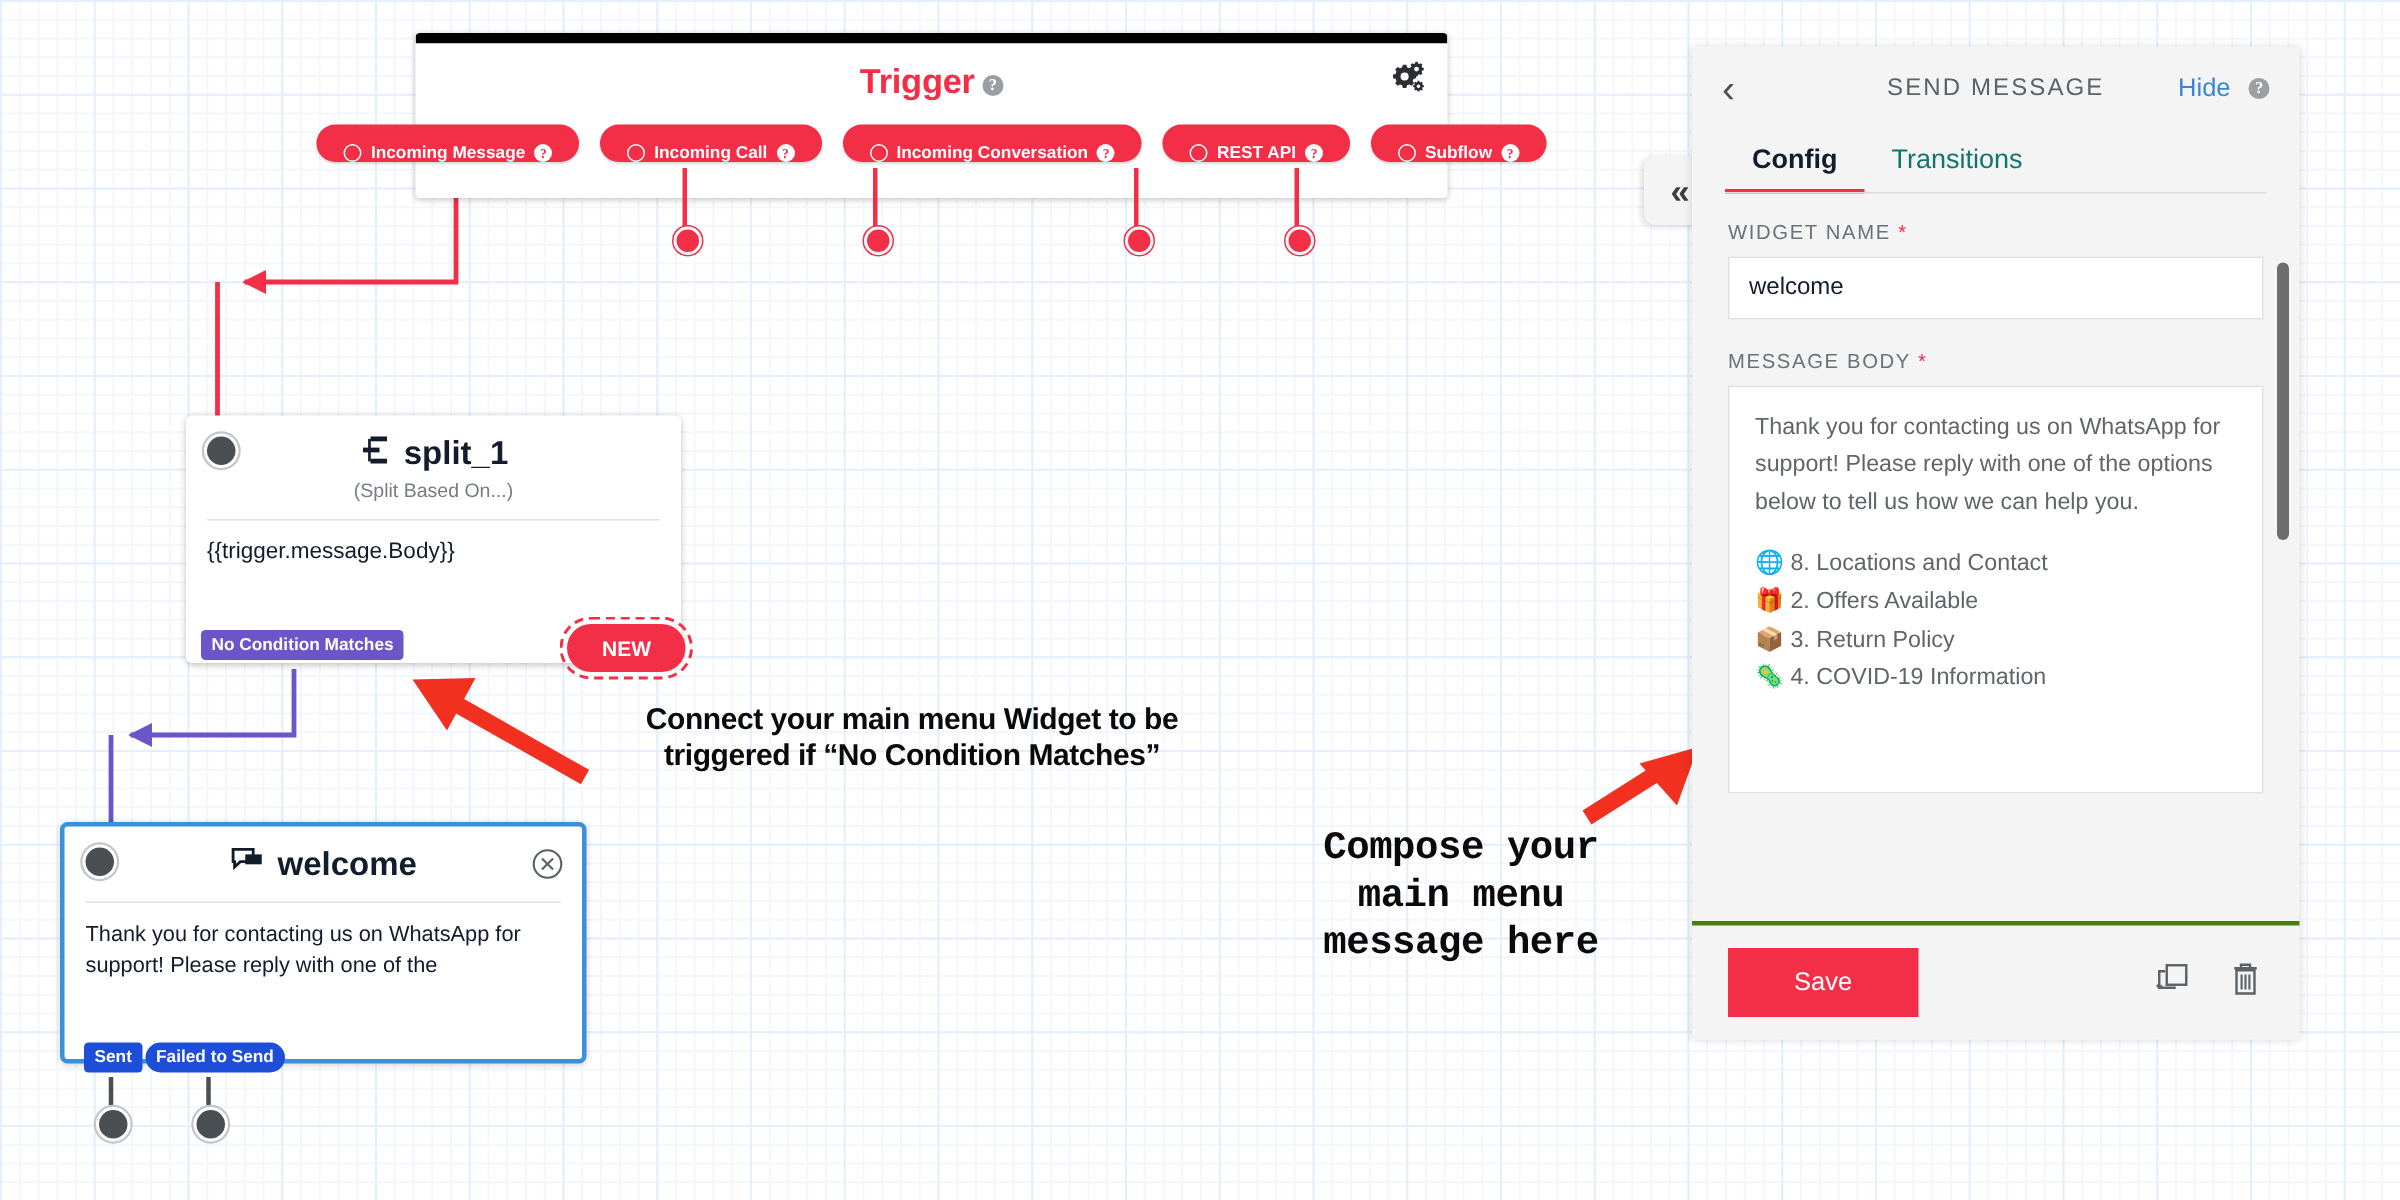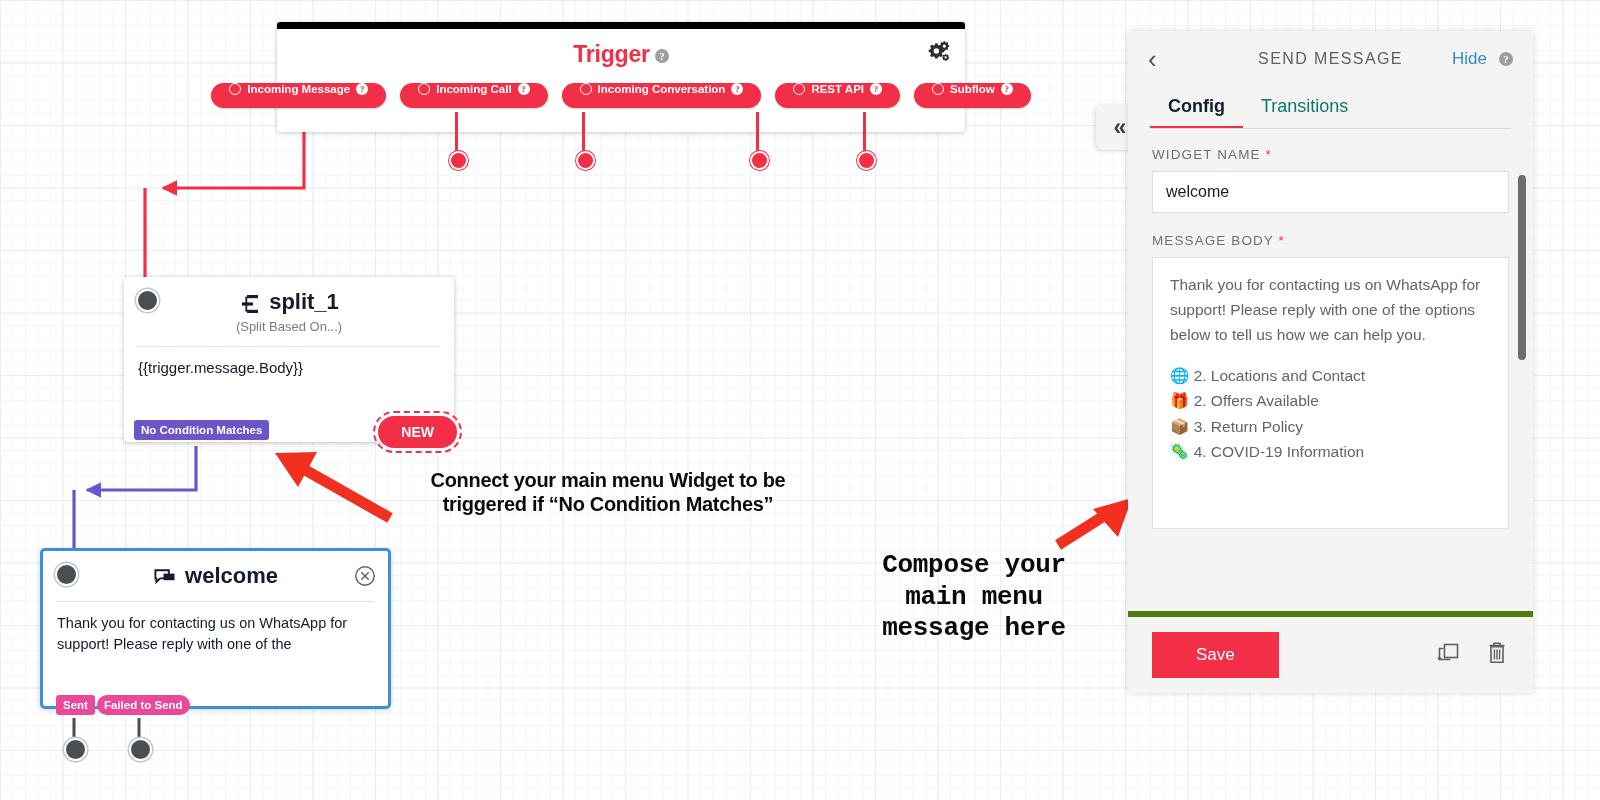--- a/index.html
+++ b/index.html
@@ -39,21 +39,21 @@
   }
   #trigger-gear{
     position:absolute;right:14px;top:10px;width:26px;height:26px;
   }
   #trigger-pills{
     position:absolute;left:0;right:0;top:54px;display:flex;
     justify-content:center;align-items:center;gap:14px;
   }
   .pill{
     background:#f22f46;color:#fff;border-radius:14px;height:25px;
-    display:flex;align-items:flex-start;gap:6px;padding:0 18px;
+    display:flex;align-items:flex-end;gap:6px;padding:0 18px;
     font-size:11.5px;font-weight:700;white-space:nowrap;
     box-shadow:0 1px 2px rgba(0,0,0,.18);
   }
   .pill .ring{
     width:10px;height:10px;border-radius:50%;border:1.6px solid #fff;
     flex:0 0 auto;
   }
   .pill .qmark{
     width:12px;height:12px;border-radius:50%;background:#fff;color:#f22f46;
     font-size:9px;font-weight:700;line-height:12px;text-align:center;
@@ -71,35 +71,35 @@
   #split-widget{
     position:absolute;left:124px;top:277px;width:330px;height:165px;
     background:#fff;border-radius:4px;box-shadow:0 1px 5px rgba(0,0,0,.25);
   }
   .node-dot{
     position:absolute;left:12px;top:12px;width:19px;height:19px;border-radius:50%;
     background:#4a4f54;border:2px solid #fff;box-shadow:0 0 0 1.5px #c2c6cb;
   }
   .node-title{
     text-align:center;font-size:22px;font-weight:700;color:#121c2d;
-    padding-top:12px;display:flex;align-items:flex-end;justify-content:center;gap:8px;
+    padding-top:12px;display:flex;align-items:flex-start;justify-content:center;gap:8px;
   }
   .node-sub{
     text-align:center;font-size:13px;color:#787d84;margin-top:4px;
   }
   .node-divider{height:1px;background:#e1e3e7;margin:12px 14px 0 14px;}
   .node-body{
     font-size:15px;color:#121c2d;padding:11px 14px 0 14px;line-height:1.35;
   }
   .tag{
     position:absolute;color:#fff;font-size:11.5px;font-weight:700;
     padding:4px 7px;border-radius:3px;white-space:nowrap;
   }
   .tag-purple{background:#6b55c9;}
-  .tag-gray{background:#ec4899;}
+  .tag-gray{background:#1d4ed8;}
   #new-btn{
     position:absolute;right:-3px;bottom:-6px;
     background:#f22f46;color:#fff;font-size:14px;font-weight:700;
     padding:8px 23px;border-radius:18px;
     outline:2px dashed #f22f46;outline-offset:3px;
   }
 
   
   #welcome-widget{
     position:absolute;left:40px;top:548px;width:345px;height:155px;
@@ -158,21 +158,21 @@
     background:#fff;border:1px solid #e0e0e0;height:40px;display:flex;align-items:center;
     padding:0 13px;font-size:16px;color:#121c2d;margin-bottom:20px;
   }
   .textarea{
     background:#fff;border:1px solid #e0e0e0;padding:14px 17px;
     font-size:15.5px;color:#606569;line-height:1.62;height:242px;overflow:hidden;
   }
   .msg-list{margin-top:16px;}
   .msg-list div{white-space:nowrap;}
   #panel-footer{
-    flex:0 0 auto;height:76px;border-top:6px solid #4d7c0f;background:#f4f4f4;
+    flex:0 0 auto;height:76px;border-top:3px solid #4d7c0f;background:#f4f4f4;
     display:flex;align-items:center;padding:0 24px;
   }
   #save-btn{
     background:#f22f46;color:#fff;font-size:17px;border:none;
     padding:13px 44px;cursor:pointer;font-family:inherit;
   }
   #footer-icons{margin-left:auto;display:flex;gap:24px;align-items:center;}
   #panel-scrollbar{
     position:absolute;left:1518px;top:175px;width:8px;height:185px;
     border-radius:4px;background:#6d6d6d;
@@ -352,21 +352,21 @@
 
     <div class="field-label">
       <span>MESSAGE BODY</span>
       <span class="req">*</span>
     </div>
     <div class="textarea">
       <div>Thank you for contacting us on WhatsApp for support! Please reply with one of the options below to tell us how we can help you.</div>
       <div class="msg-list">
         <div>
           <span>🌐</span>
-          <span>2. Locations and Contact</span>
+          <span>8. Locations and Contact</span>
         </div>
         <div>
           <span>🎁</span>
           <span>2. Offers Available</span>
         </div>
         <div>
           <span>📦</span>
           <span>3. Return Policy</span>
         </div>
         <div>

